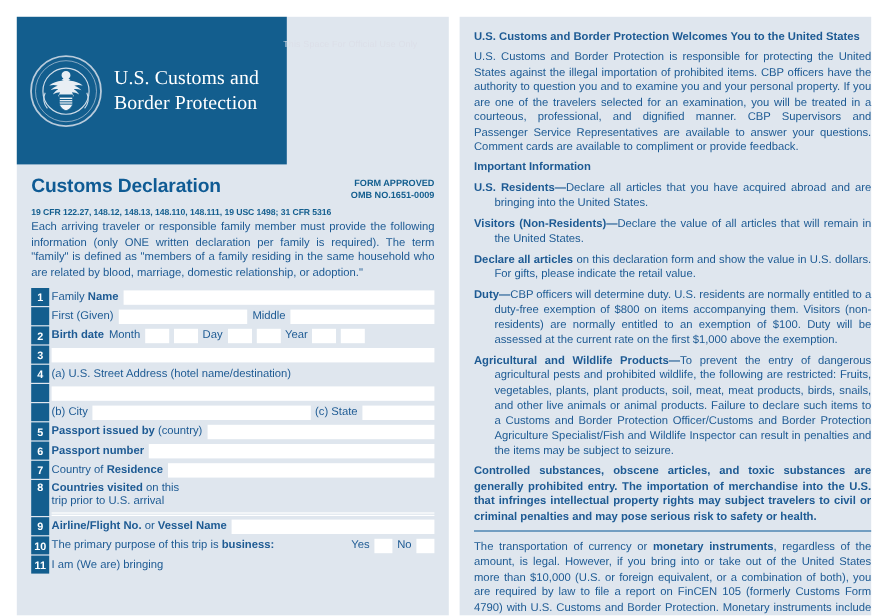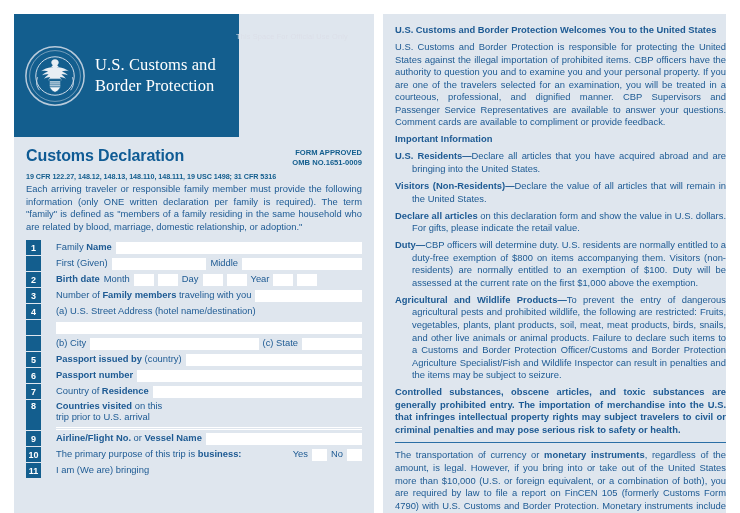--- a/index.html
+++ b/index.html
@@ -59,21 +59,21 @@
   
   .rows{margin-top:7px;}
   .row{display:flex;align-items:stretch;margin-bottom:1px;min-height:15px;}
   .numbox{
     width:15px;min-width:15px;background:#135e8e;color:#fff;
     font-size:9px;font-weight:bold;display:flex;align-items:center;
     justify-content:center;
   }
   .numbox.blank{background:#135e8e;}
   .rowbody{
-    flex:1;display:flex;align-items:center;gap:4px;padding-left:15px;
+    flex:1;display:flex;align-items:center;gap:4px;padding-left:2px;
     font-size:9.4px;line-height:1.15;
   }
   .lbl{white-space:nowrap;}
   .b{font-weight:bold;}
   .inp{
     background:#ffffff;height:12px;flex:1;min-width:10px;
   }
   .inp.w-sm{flex:0 0 20px;}
   .inp.w-md{flex:0 0 60px;}
   .inp.w-lg{flex:0 0 120px;}
@@ -180,21 +180,20 @@
             <span class="inp w-sm"></span>
             <span class="lbl">Year</span>
             <span class="inp w-sm"></span>
             <span class="inp w-sm"></span>
           </div>
         </div>
 
         <div class="row">
           <div class="numbox">3</div>
           <div class="rowbody">
-            <span class="lbl"><span>Number of </span><b>Family members</b><span> traveling with you</span></span>
             <span class="inp full"></span>
           </div>
         </div>
 
         <div class="row">
           <div class="numbox">4</div>
           <div class="rowbody">
             <span class="lbl">(a) U.S. Street Address (hotel name/destination)</span>
           </div>
         </div>

